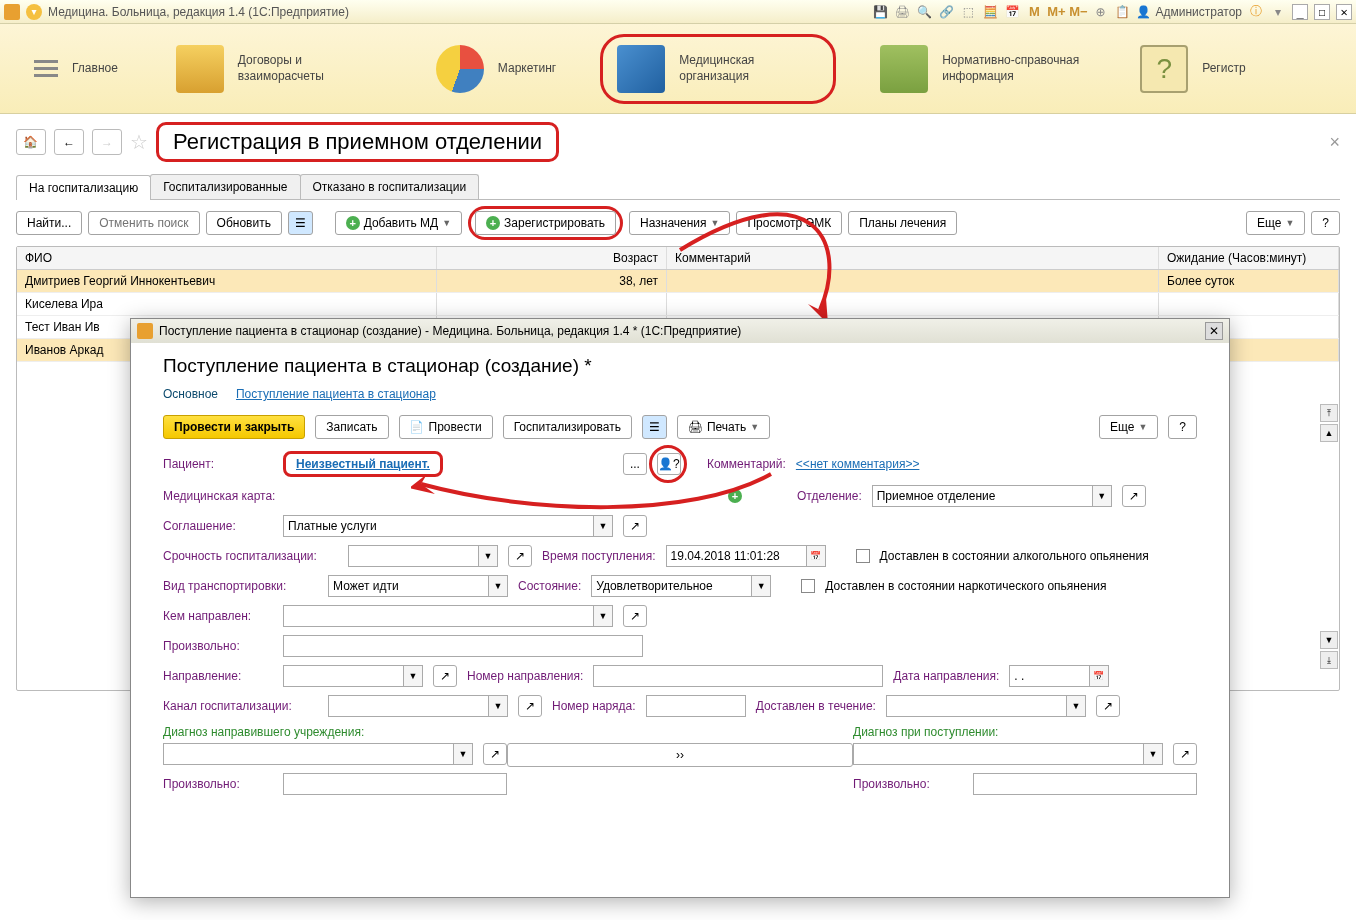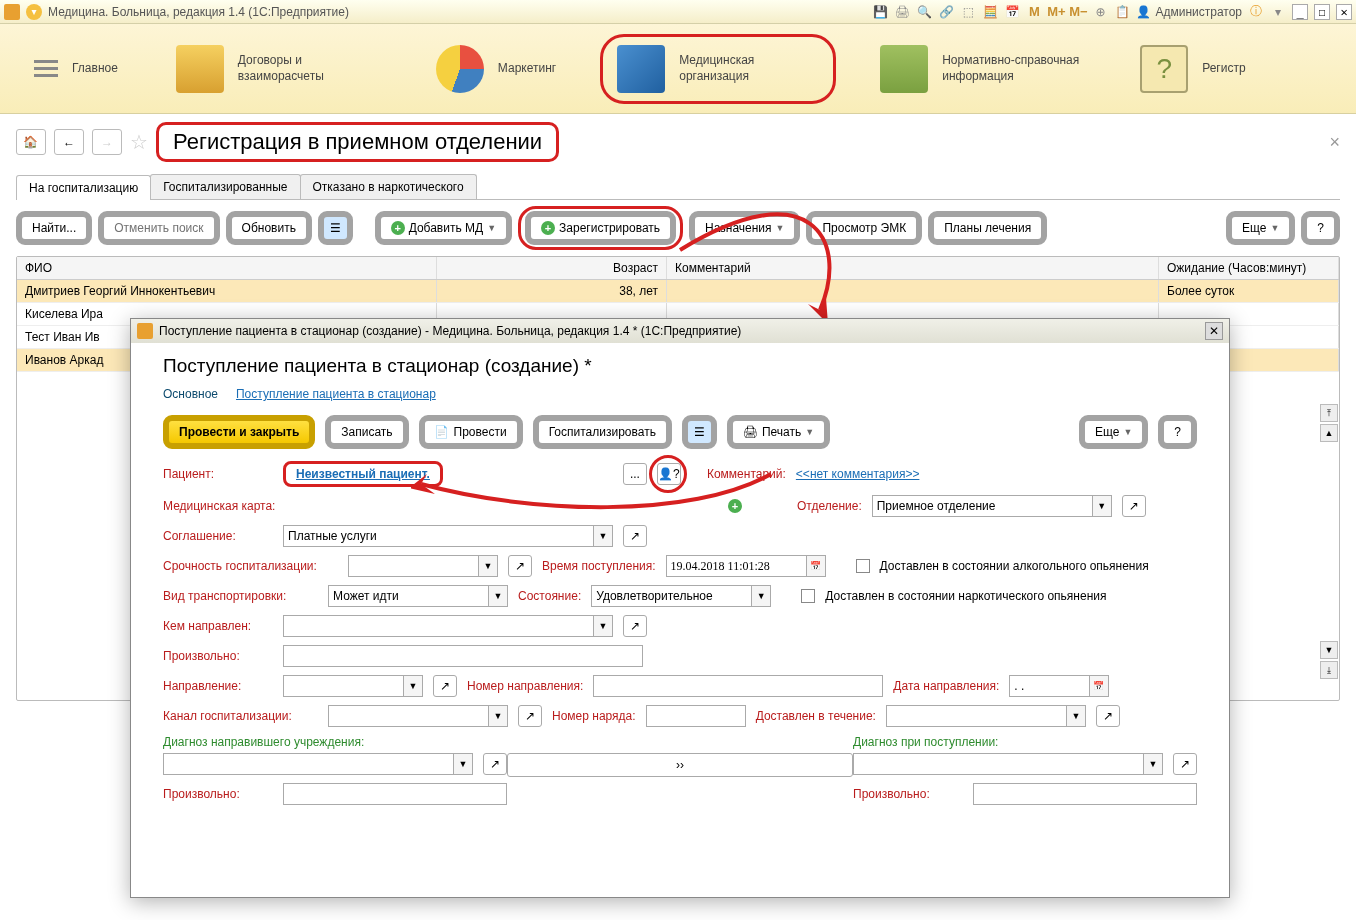--- a/index.html
+++ b/index.html
@@ -29,21 +29,21 @@
 .page-area{padding:8px 16px;background:#fff;position:relative}
 .page-top{display:flex;align-items:center;gap:8px;margin-bottom:12px}
 .sq-btn{width:30px;height:26px;border:1px solid #bbb;border-radius:3px;background:#fff;display:flex;align-items:center;justify-content:center;cursor:pointer}
 .star-outline{color:#ccc;font-size:20px}
 .page-title{font-size:22px;border:3px solid #d62020;border-radius:10px;padding:4px 14px}
 .page-close{margin-left:auto;color:#999;font-size:18px;cursor:pointer}
 .tabs{display:flex;border-bottom:1px solid #bbb;margin-bottom:6px}
 .tab{padding:5px 12px;border:1px solid #bbb;border-bottom:none;background:#f0f0f0;cursor:pointer;margin-right:-1px;border-radius:3px 3px 0 0}
 .tab.active{background:#fff;position:relative;top:1px}
 .toolbar{display:flex;gap:6px;align-items:center;margin-bottom:6px;flex-wrap:wrap}
-.btn{padding:4px 10px;border:6px solid #a3a3a3;border-radius:9px;background:#fff;cursor:pointer;display:inline-flex;align-items:center;gap:4px}
+.btn{padding:4px 10px;border:1px solid #a3a3a3;border-radius:3px;background:#fff;cursor:pointer;display:inline-flex;align-items:center;gap:4px}
 .btn.disabled{color:#737373}
 .btn.iconbtn{padding:4px 6px}
 .plus-green{width:14px;height:14px;background:#4caf50;border-radius:50%;color:#fff;display:flex;align-items:center;justify-content:center;font-weight:bold;font-size:11px}
 .caret{font-size:9px;color:#666}
 .reg-highlight{border:3px solid #d62020;border-radius:18px;padding:2px 4px}
 .spacer{flex:1}
 .table{border:1px solid #bbb;border-radius:2px}
 .thead{display:flex;background:#f5f5f5;border-bottom:1px solid #ccc}
 .th,.td{padding:4px 8px;border-right:1px solid #ddd}
 .col-fio{flex:0 0 420px}
@@ -61,21 +61,21 @@
 .dlg-title{height:24px;background:linear-gradient(#f0f0e8,#e0e0d4);display:flex;align-items:center;padding:0 6px;gap:6px}
 .dlg-close{margin-left:auto;width:18px;height:18px;border:1px solid #999;background:#ddd;display:flex;align-items:center;justify-content:center;cursor:pointer}
 .dlg-body{padding:12px 32px}
 .dlg-h1{font-size:19px;margin-bottom:10px}
 .dlg-nav{display:flex;gap:18px;margin-bottom:14px}
 .dlg-nav-item{color:#0c4a6e;cursor:pointer}
 .dlg-nav-item.link{color:#1a6db5;text-decoration:underline}
 .dlg-toolbar{display:flex;gap:10px;align-items:center;margin-bottom:12px}
 .btn.yellow{background:linear-gradient(#ffe040,#f5c800);border-color:#c8a000;font-weight:bold}
 .form-row{display:flex;align-items:center;gap:10px;margin-bottom:8px;flex-wrap:nowrap}
-.lbl{color:#b91c1c;min-width:110px}
+.lbl{color:#701a75;min-width:110px}
 .lbl.sm{min-width:auto}
 .link-red-box{border:3px solid #d62020;border-radius:8px;padding:3px 10px}
 .link-blue{color:#1a6db5;text-decoration:underline;font-weight:bold;cursor:pointer}
 .link-blue.normal{font-weight:normal}
 .inp{border:1px solid #aaa;height:22px;padding:0 4px;background:#fff}
 .sel-wrap{display:flex}
 .sel-wrap .inp{border-right:none}
 .sel-btn{width:20px;height:22px;border:1px solid #aaa;background:#f5f5f5;display:flex;align-items:center;justify-content:center;cursor:pointer;font-size:9px}
 .mini-btn{width:24px;height:22px;border:1px solid #aaa;border-radius:3px;background:#fff;display:flex;align-items:center;justify-content:center;cursor:pointer}
 .mini-btn.green{border:none}
@@ -155,21 +155,21 @@
       <div class="sq-btn">←</div>
       <div class="sq-btn" style="color:#ccc">→</div>
       <span class="star-outline">☆</span>
       <span class="page-title">Регистрация в приемном отделении</span>
       <span class="page-close">×</span>
     </div>
 
     <div class="tabs">
       <div class="tab active">На госпитализацию</div>
       <div class="tab">Госпитализированные</div>
-      <div class="tab">Отказано в наркотического</div>
+      <div class="tab">Отказано в госпитализации</div>
     </div>
 
     <div class="toolbar">
       <span class="btn">Найти...</span>
       <span class="btn disabled">Отменить поиск</span>
       <span class="btn">Обновить</span>
       <span class="btn iconbtn" style="background:#d0e8ff">☰</span>
       <span style="width:10px"></span>
       <span class="btn">
           <span class="plus-green">+</span>
@@ -319,21 +319,21 @@
 
       <div class="form-row">
         <span class="lbl" style="min-width:175px">Срочность госпитализации:</span>
         <div class="sel-wrap">
             <input class="inp" style="width: 130px;">
             <span class="sel-btn">▼</span>
           </div>
         <span class="mini-btn">↗</span>
         <span class="lbl sm">Время поступления:</span>
         <div class="sel-wrap">
-            <input class="inp" style="width: 140px; font-family: Liberation Serif, serif;" value="19.04.2018 11:01:28">
+            <input class="inp" style="width: 140px;" value="19.04.2018 11:01:28">
             <span class="sel-btn">📅</span>
           </div>
         <span style="width:10px"></span>
         <span class="chk"></span>
         <span>Доставлен в состоянии алкогольного опьянения</span>
       </div>
 
       <div class="form-row">
         <span class="lbl" style="min-width:155px">Вид транспортировки:</span>
         <div class="sel-wrap">

